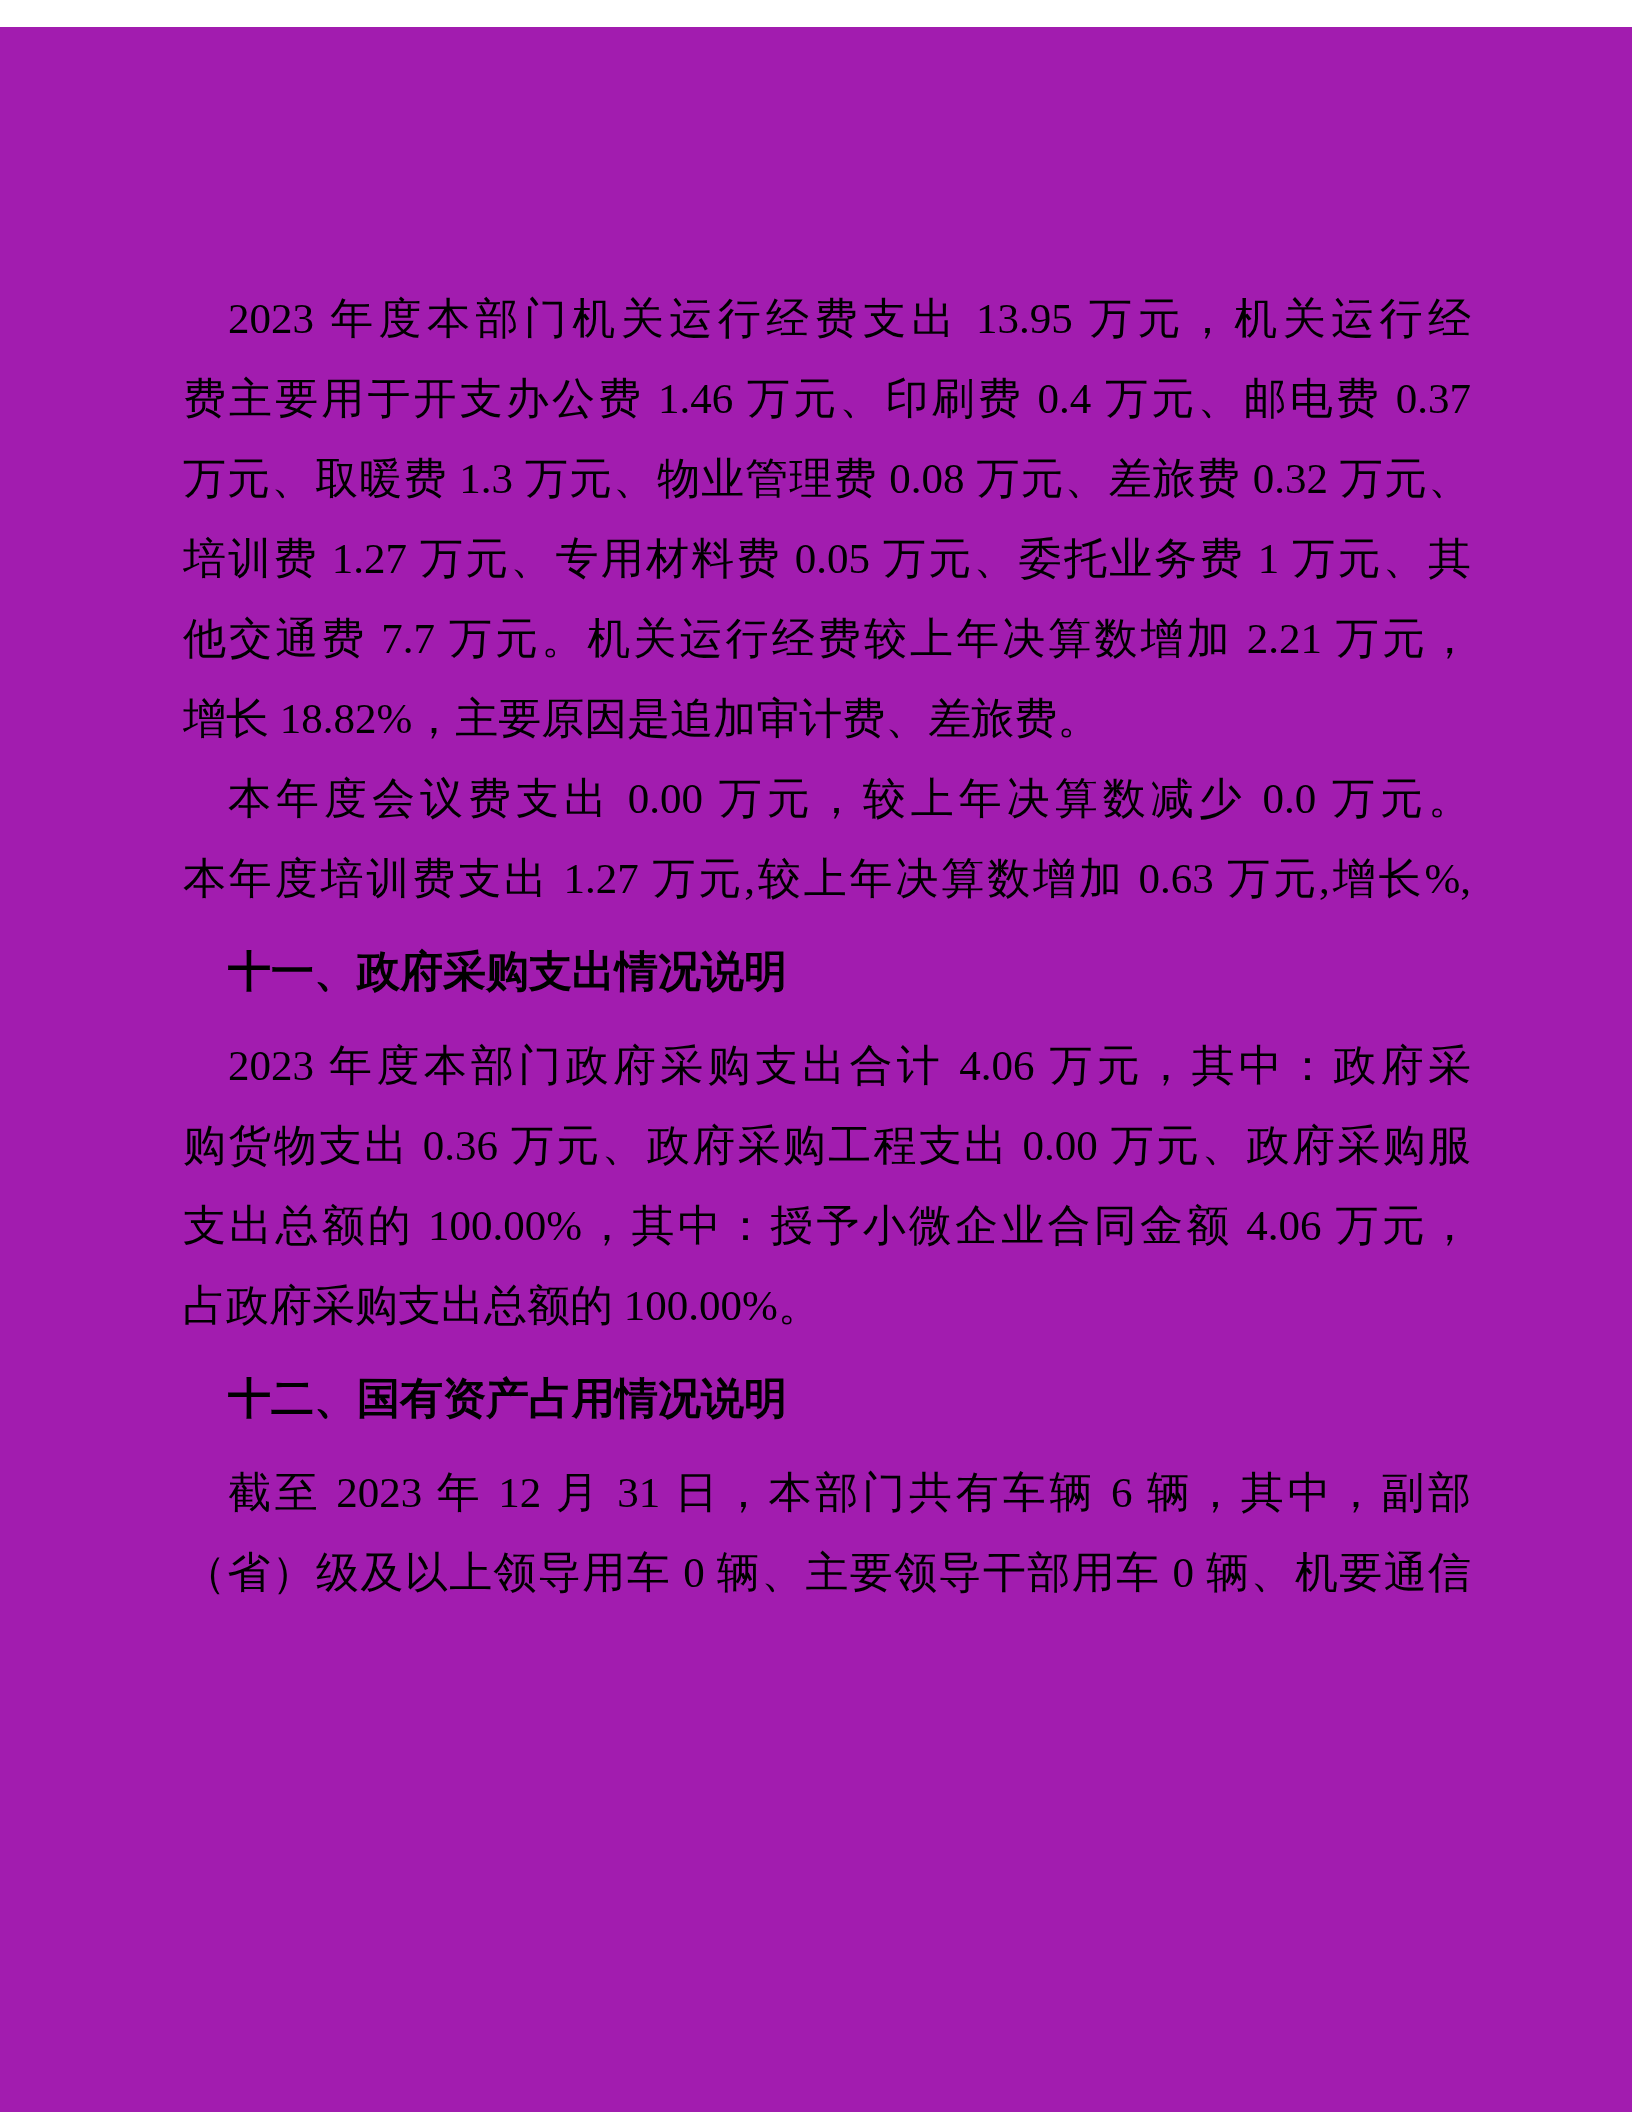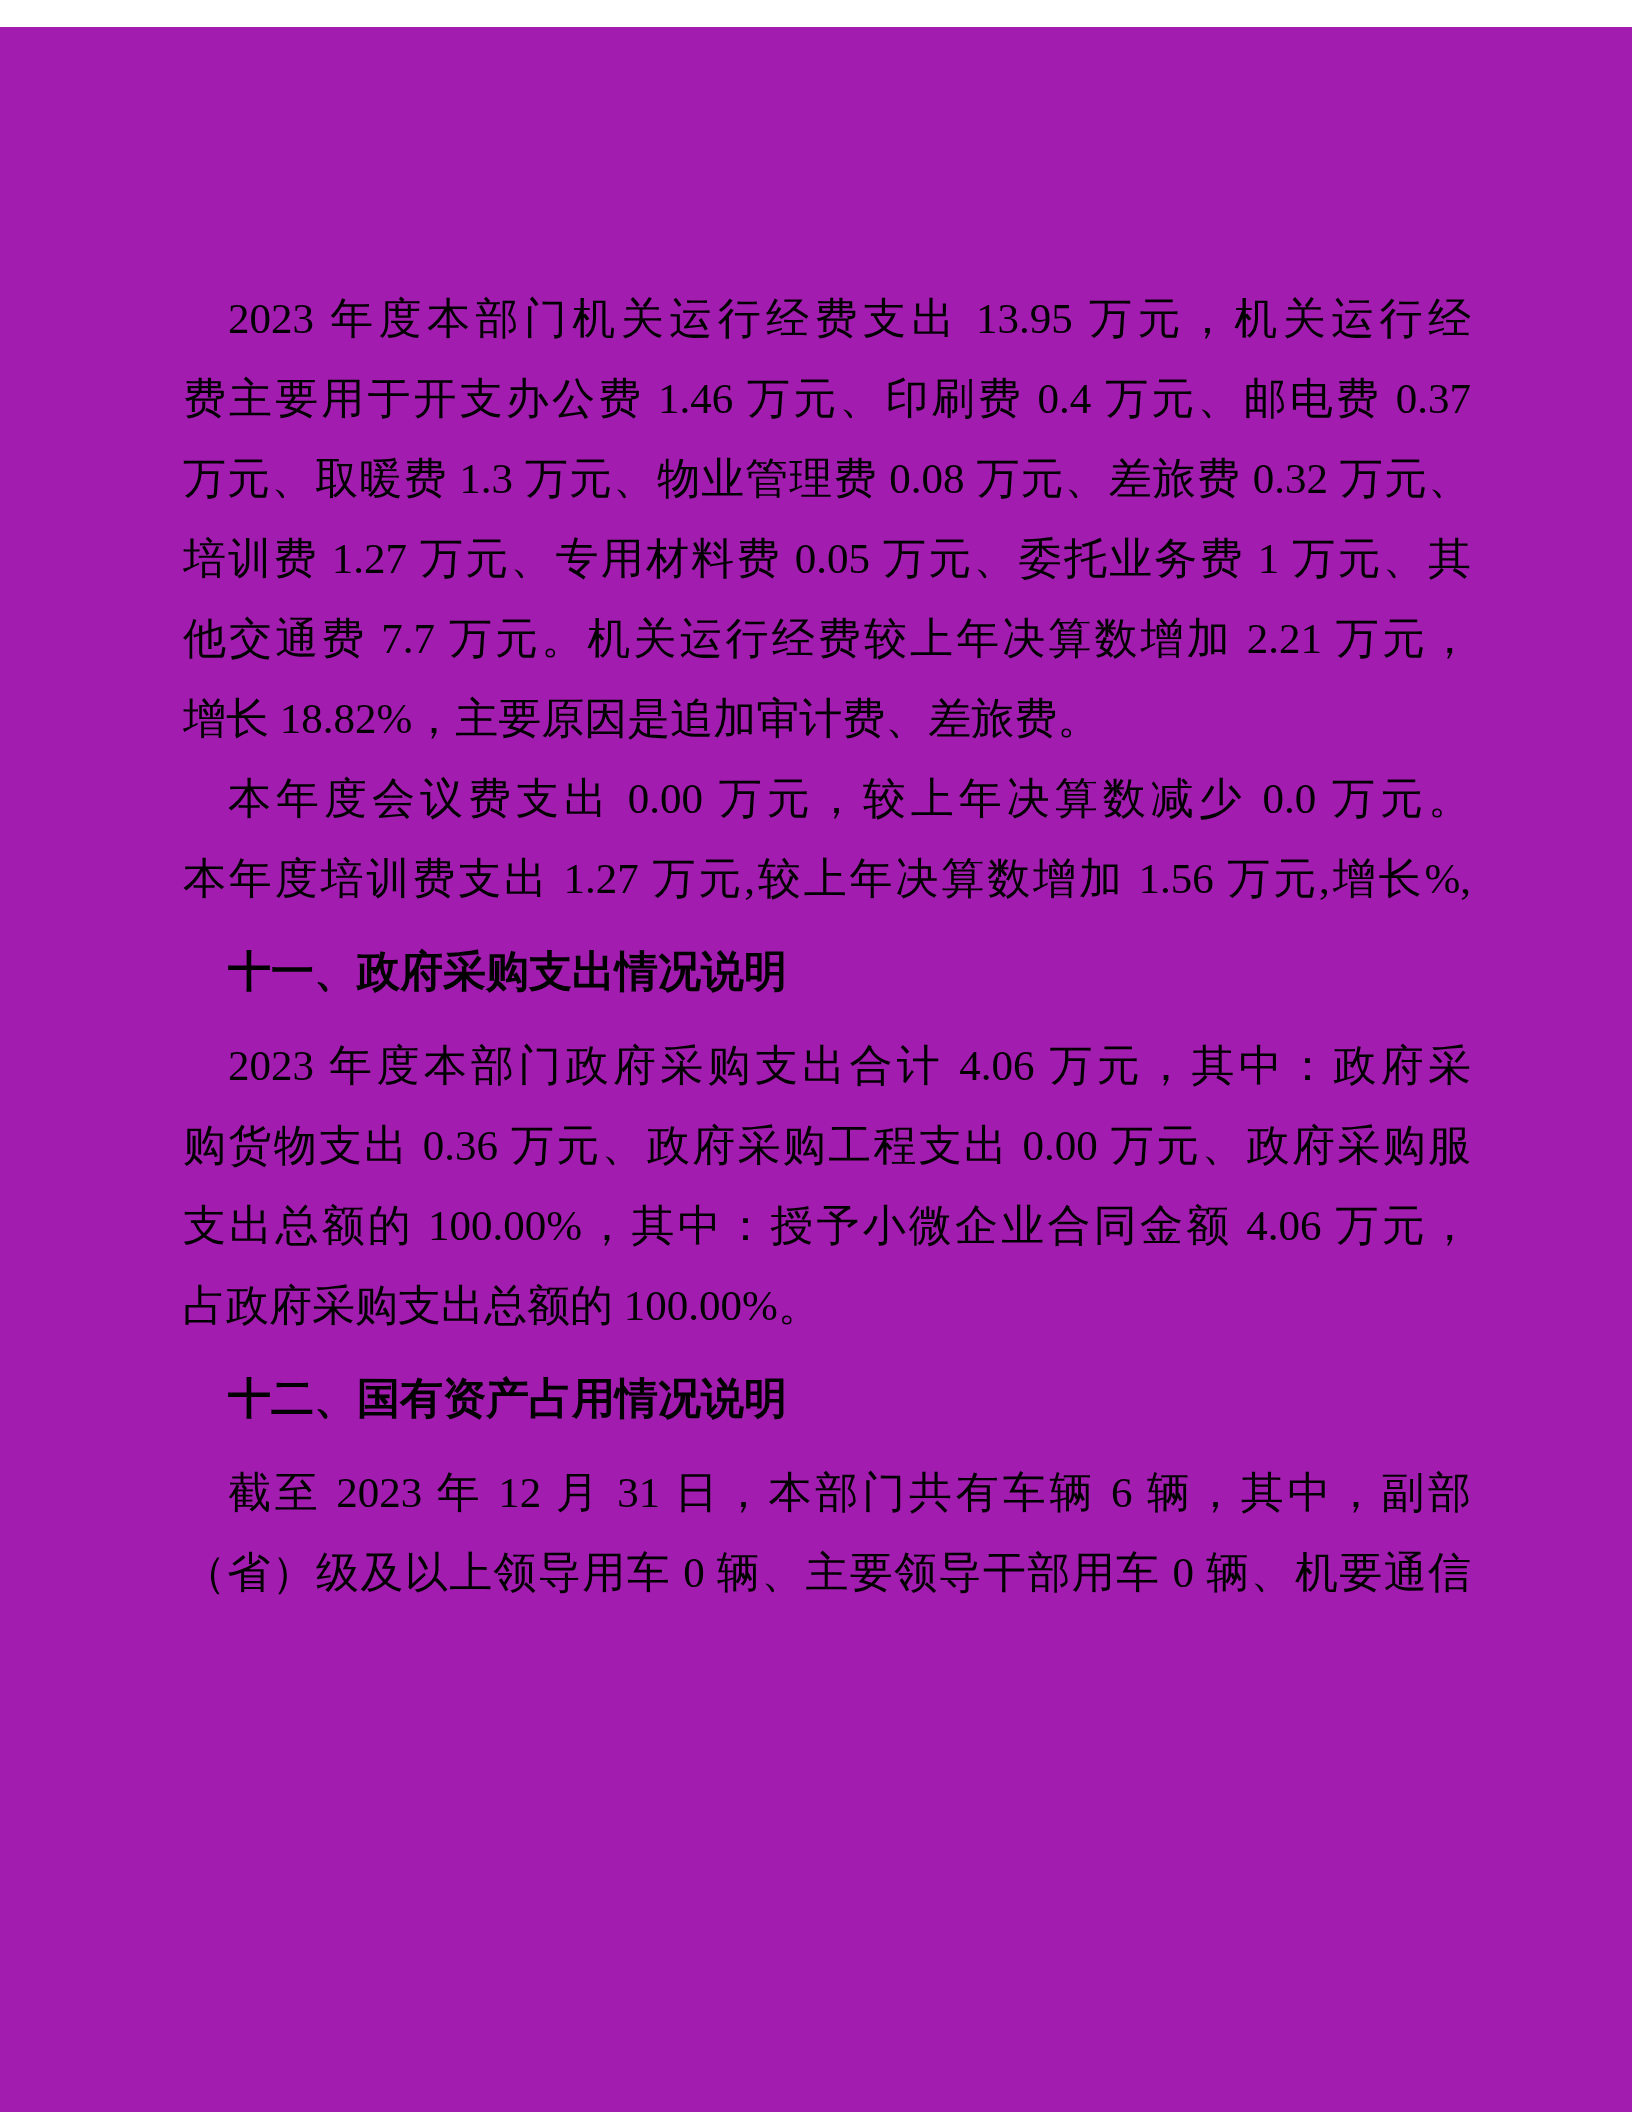--- a/index.html
+++ b/index.html
@@ -51,21 +51,21 @@
 
 <div class="page">
   <div class="content">
       <div class="line indent">2023 年度本部门机关运行经费支出 13.95 万元，机关运行经</div>
       <div class="line">费主要用于开支办公费 1.46 万元、印刷费 0.4 万元、邮电费 0.37</div>
       <div class="line">万元、取暖费 1.3 万元、物业管理费 0.08 万元、差旅费 0.32 万元、</div>
       <div class="line">培训费 1.27 万元、专用材料费 0.05 万元、委托业务费 1 万元、其</div>
       <div class="line">他交通费 7.7 万元。机关运行经费较上年决算数增加 2.21 万元，</div>
       <div class="line no-justify">增长 18.82%，主要原因是追加审计费、差旅费。</div>
       <div class="line indent">本年度会议费支出 0.00 万元，较上年决算数减少 0.0 万元。</div>
-      <div class="line">本年度培训费支出 1.27 万元,较上年决算数增加 1.56 万元,增长%,</div>
+      <div class="line">本年度培训费支出 1.27 万元,较上年决算数增加 0.63 万元,增长%,</div>
       <div class="line heading indent">十一、政府采购支出情况说明</div>
       <div class="line indent">2023 年度本部门政府采购支出合计 4.06 万元，其中：政府采</div>
       <div class="line">购货物支出 0.36 万元、政府采购工程支出 0.00 万元、政府采购服</div>
       <div class="line">支出总额的 100.00%，其中：授予小微企业合同金额 4.06 万元，</div>
       <div class="line no-justify">占政府采购支出总额的 100.00%。</div>
       <div class="line heading indent">十二、国有资产占用情况说明</div>
       <div class="line indent">截至 2023 年 12 月 31 日，本部门共有车辆 6 辆，其中，副部</div>
       <div class="line">（省）级及以上领导用车 0 辆、主要领导干部用车 0 辆、机要通信</div>
     </div>
 </div>

